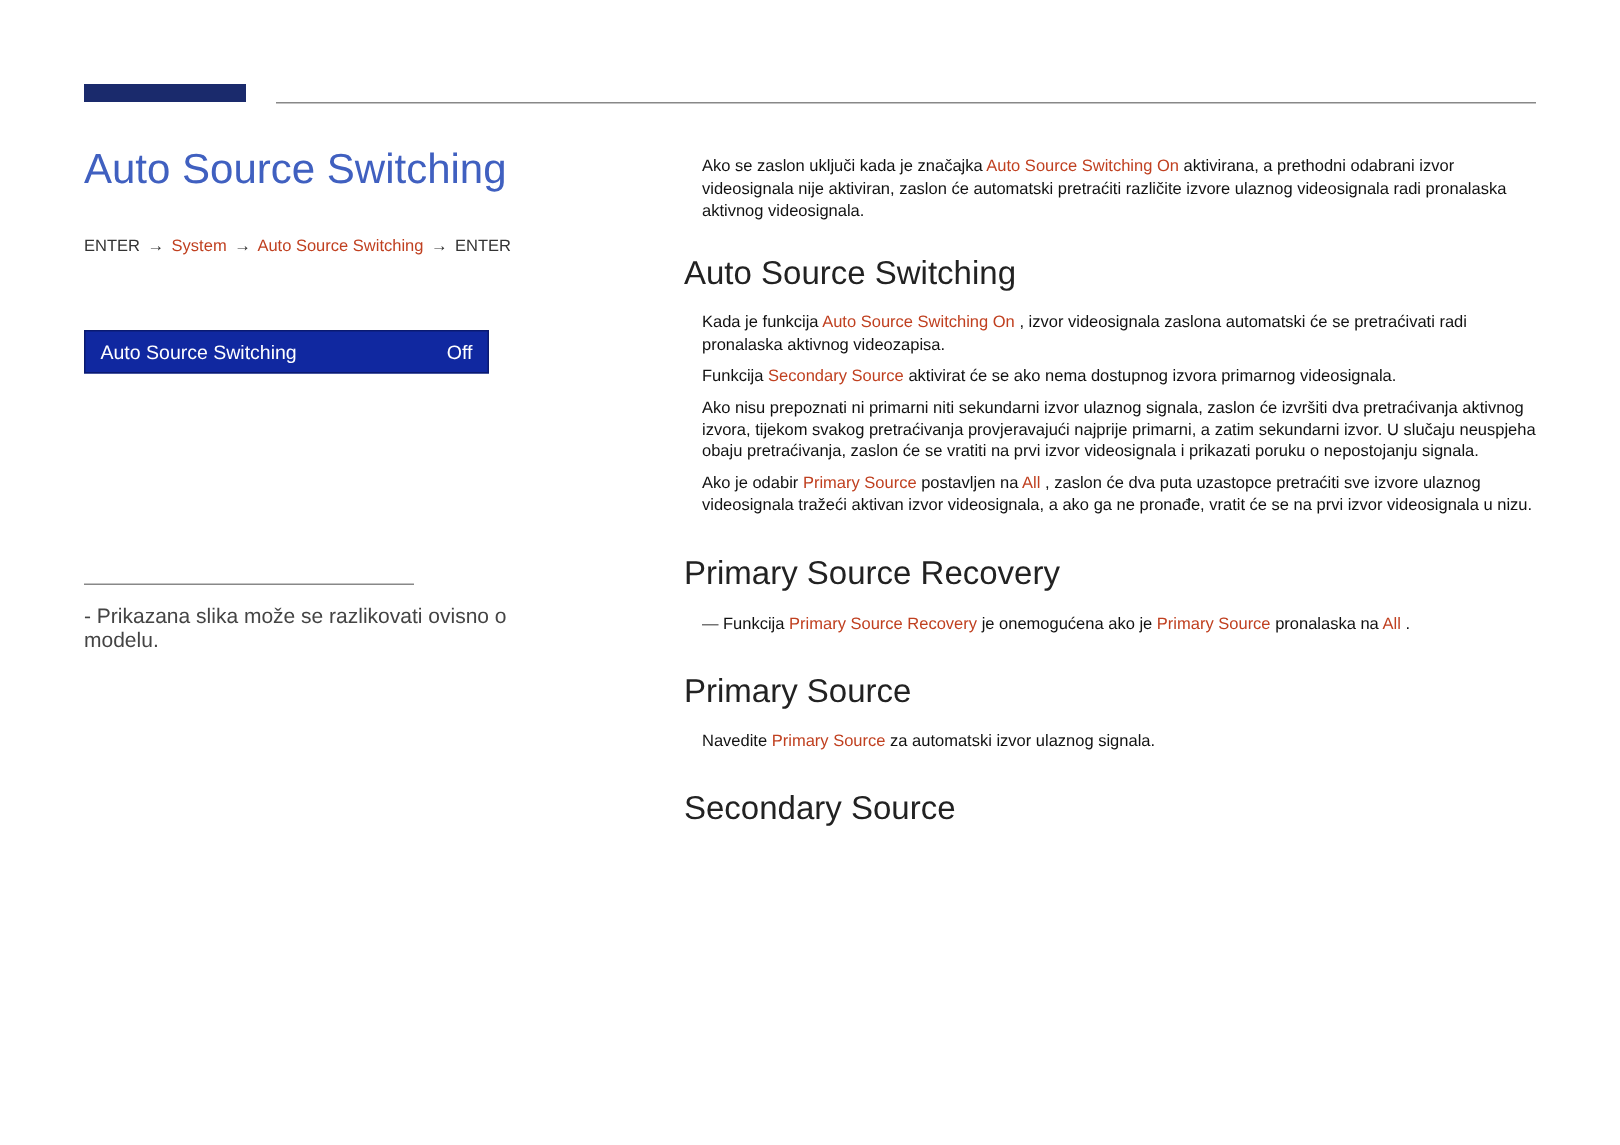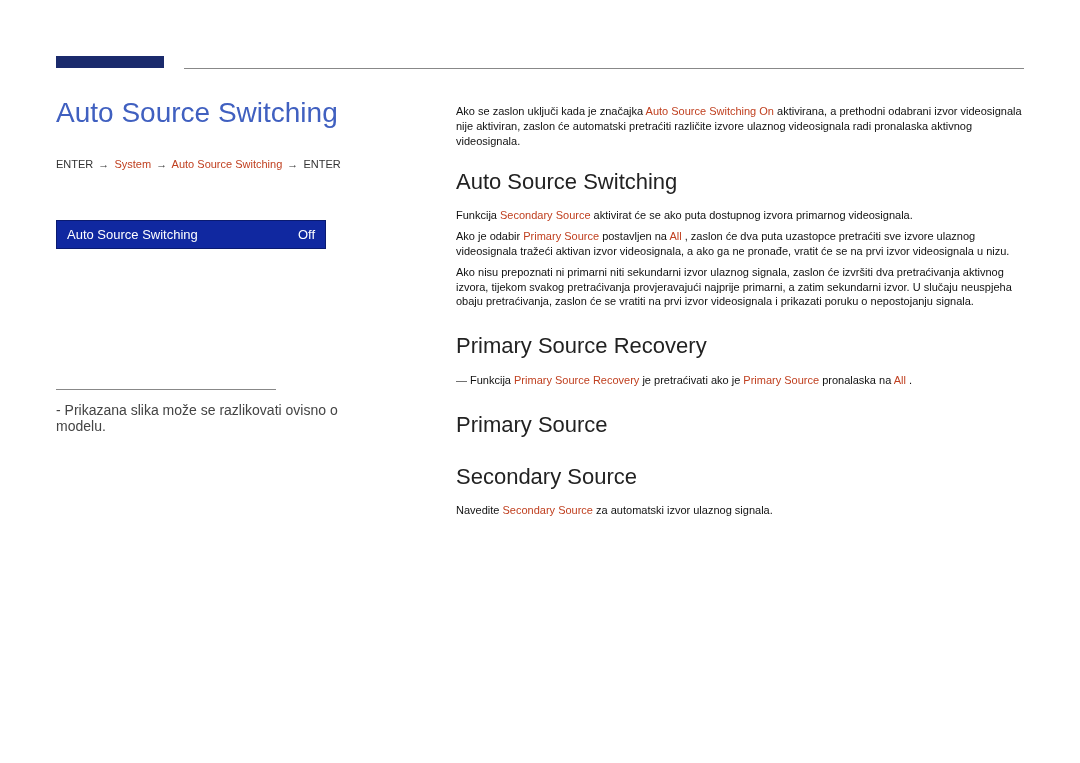--- a/index.html
+++ b/index.html
@@ -68,21 +68,21 @@
   color: #444;
 }
 .right-col {
   position: absolute;
   left: 456px;
   top: 104px;
   width: 570px;
   font-size: 11px;
   line-height: 1.35;
 }
-.right-col p { margin-bottom: 6px; }
+.right-col p { margin-bottom: 6px; margin-left: 12px; }
 .right-col .section-h {
   font-size: 22px;
   font-weight: 300;
   color: #222;
   margin-top: 22px;
   margin-bottom: 12px;
 }
 .right-col .section-h.first { margin-top: 18px; }
 .em { color: #c04020; }
 .dash-note {
@@ -129,45 +129,50 @@
 <div class="right-col">
   <p>
     <span>Ako se zaslon uključi kada je značajka </span>
     <span class="em">Auto Source Switching On</span>
     <span> aktivirana, a prethodni odabrani izvor videosignala nije aktiviran, zaslon će automatski pretraćiti različite izvore ulaznog videosignala radi pronalaska aktivnog videosignala.</span>
   </p>
 
   <div class="section-h first">Auto Source Switching</div>
 
   <p>
+    <span>Kada je funkcija </span>
+    <span class="em">Auto Source Switching On</span>
+    <span>, izvor videosignala zaslona automatski će se pretraćivati radi pronalaska aktivnog videozapisa.</span>
+  </p>
+  <p>
     <span>Funkcija </span>
     <span class="em">Secondary Source</span>
-    <span> aktivirat će se ako puta dostupnog izvora primarnog videosignala.</span>
+    <span> aktivirat će se ako nema dostupnog izvora primarnog videosignala.</span>
   </p>
+  <p>Ako nisu prepoznati ni primarni niti sekundarni izvor ulaznog signala, zaslon će izvršiti dva pretraćivanja aktivnog izvora, tijekom svakog pretraćivanja provjeravajući najprije primarni, a zatim sekundarni izvor. U slučaju neuspjeha obaju pretraćivanja, zaslon će se vratiti na prvi izvor videosignala i prikazati poruku o nepostojanju signala.</p>
   <p>
     <span>Ako je odabir </span>
     <span class="em">Primary Source</span>
     <span> postavljen na </span>
     <span class="em">All</span>
     <span>, zaslon će dva puta uzastopce pretraćiti sve izvore ulaznog videosignala tražeći aktivan izvor videosignala, a ako ga ne pronađe, vratit će se na prvi izvor videosignala u nizu.</span>
   </p>
-  <p>Ako nisu prepoznati ni primarni niti sekundarni izvor ulaznog signala, zaslon će izvršiti dva pretraćivanja aktivnog izvora, tijekom svakog pretraćivanja provjeravajući najprije primarni, a zatim sekundarni izvor. U slučaju neuspjeha obaju pretraćivanja, zaslon će se vratiti na prvi izvor videosignala i prikazati poruku o nepostojanju signala.</p>
 
   <div class="section-h">Primary Source Recovery</div>
   <p class="dash-note">
     <span>Funkcija </span>
     <span class="em">Primary Source Recovery</span>
-    <span> je pretraćivati ako je </span>
+    <span> je onemogućena ako je </span>
     <span class="em">Primary Source</span>
     <span> pronalaska na </span>
     <span class="em">All</span>
     <span>.</span>
   </p>
 
   <div class="section-h">Primary Source</div>
+  <p>
+    <span>Navedite </span>
+    <span class="em">Primary Source</span>
+    <span> za automatski izvor ulaznog signala.</span>
+  </p>
 
   <div class="section-h">Secondary Source</div>
-  <p>
-    <span>Navedite </span>
-    <span class="em">Secondary Source</span>
-    <span> za automatski izvor ulaznog signala.</span>
-  </p>
 </div>
 
 </body></html>

